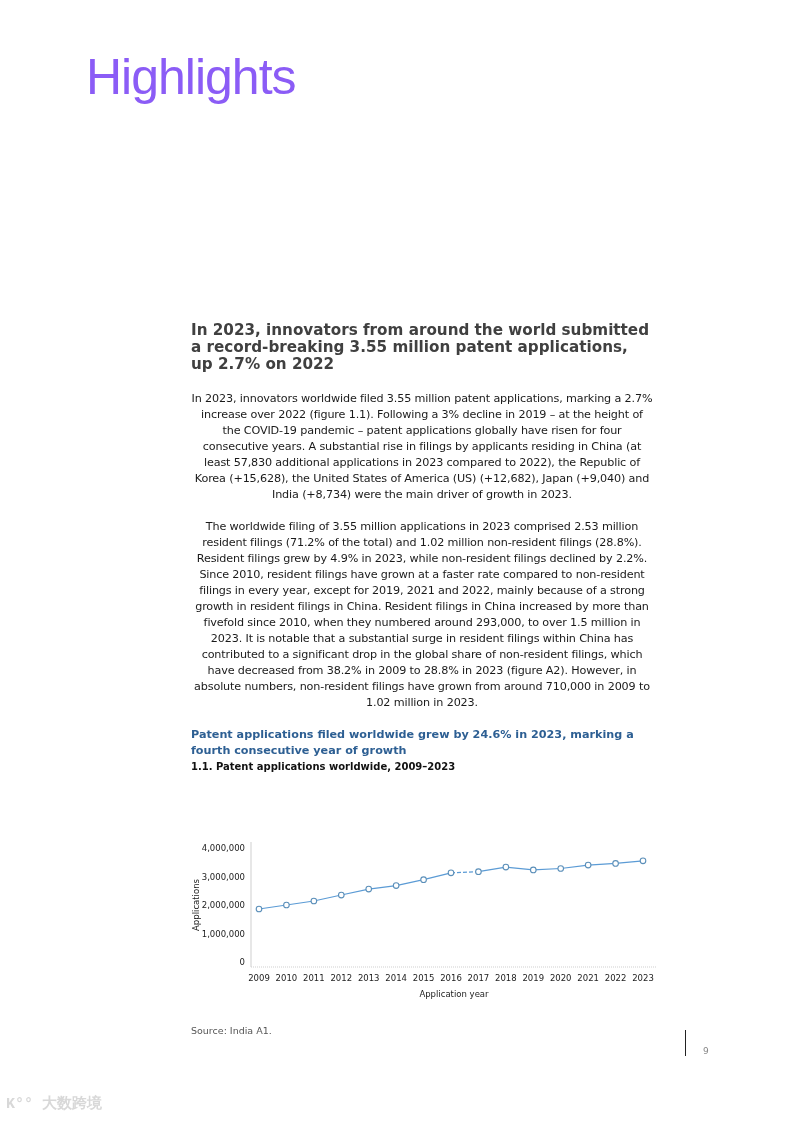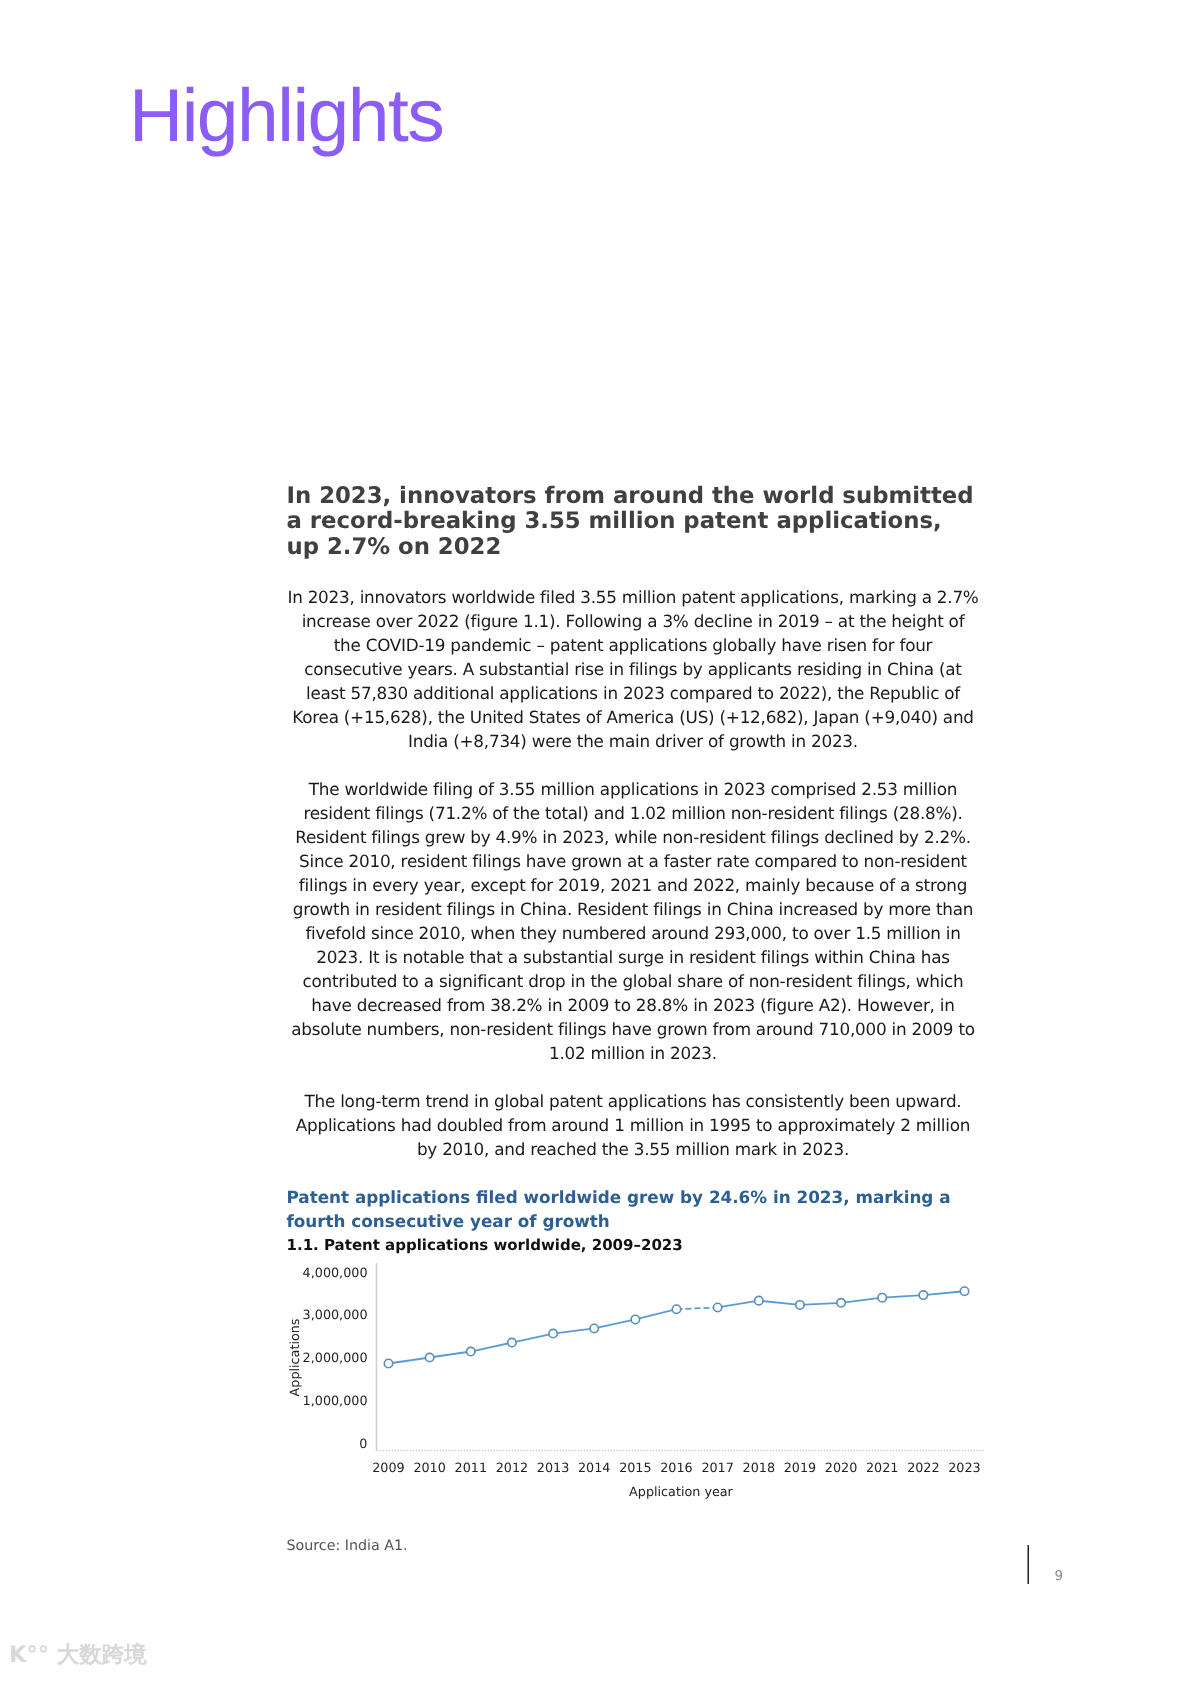--- a/index.html
+++ b/index.html
@@ -8,32 +8,31 @@
   .content{position:absolute;left:191px;top:322px;width:462px;}
   .lead{font-size:15.2px;font-weight:bold;color:#404040;line-height:17px;margin:0 0 18px 0;}
   p.body{font-size:11.2px;line-height:16px;margin:0 0 16px 0;letter-spacing:-0.15px;text-align:center;}
   .fig-head{font-size:11.2px;font-weight:bold;color:#2d5f93;line-height:16px;margin:0;}
   .fig-title{font-size:10px;font-weight:bold;color:#111;line-height:16px;margin:0;}
   .chart{position:absolute;left:185px;top:835px;width:480px;height:170px;}
   .chart svg{width:480px;height:170px;display:block;}
   .src{position:absolute;left:191px;top:1025px;font-size:9.5px;color:#555;}
   .pgline{position:absolute;left:685px;top:1030px;width:1px;height:26px;background:#222;}
   .pgnum{position:absolute;left:703px;top:1046px;font-size:9px;color:#888;}
-  .wm{position:absolute;left:6px;top:1094px;font-size:15px;color:#d8d8d8;font-weight:bold;}
+  .wm{position:absolute;left:6px;top:1094px;font-size:15px;color:#d8d8d8;font-weight:bold;font-family:Liberation Mono, monospace;}
 </style>
 </head>
 <body>
 
 <div class="title">Highlights</div>
 
 <div class="content">
   <h2 class="lead">In 2023, innovators from around the world submitted a record-breaking 3.55 million patent applications, up 2.7% on 2022</h2>
   <p class="body">In 2023, innovators worldwide filed 3.55 million patent applications, marking a 2.7% increase over 2022 (figure 1.1). Following a 3% decline in 2019 – at the height of the COVID-19 pandemic – patent applications globally have risen for four consecutive years. A substantial rise in filings by applicants residing in China (at least 57,830 additional applications in 2023 compared to 2022), the Republic of Korea (+15,628), the United States of America (US) (+12,682), Japan (+9,040) and India (+8,734) were the main driver of growth in 2023.</p>
   <p class="body">The worldwide filing of 3.55 million applications in 2023 comprised 2.53 million resident filings (71.2% of the total) and 1.02 million non-resident filings (28.8%). Resident filings grew by 4.9% in 2023, while non-resident filings declined by 2.2%. Since 2010, resident filings have grown at a faster rate compared to non-resident filings in every year, except for 2019, 2021 and 2022, mainly because of a strong growth in resident filings in China. Resident filings in China increased by more than fivefold since 2010, when they numbered around 293,000, to over 1.5 million in 2023. It is notable that a substantial surge in resident filings within China has contributed to a significant drop in the global share of non-resident filings, which have decreased from 38.2% in 2009 to 28.8% in 2023 (figure A2). However, in absolute numbers, non-resident filings have grown from around 710,000 in 2009 to 1.02 million in 2023.</p>
-  <p class="body">The long-term trend in global patent applications has consistently been upward. Applications had doubled from around 1 million in 1995 to approximately 2 million by 2010, and reached the 3.55 million mark in 2023.</p>
   <p class="fig-head">Patent applications filed worldwide grew by 24.6% in 2023, marking a fourth consecutive year of growth</p>
   <p class="fig-title">1.1. Patent applications worldwide, 2009–2023</p>
 </div>
 
 <div class="chart">
   <svg id="chart-svg" xmlns="http://www.w3.org/2000/svg">
       <line x1="66" y1="7" x2="66" y2="132" stroke="#cfcfcf" stroke-width="1"></line>
       <line x1="66" y1="132" x2="472" y2="132" stroke="#cfcfcf" stroke-width="1" stroke-dasharray="1,1"></line>
       <text x="60" y="130" text-anchor="end" font-size="8.5" fill="#222" font-family="DejaVu Sans, sans-serif">0</text>
       <text x="60" y="101.5" text-anchor="end" font-size="8.5" fill="#222" font-family="DejaVu Sans, sans-serif">1,000,000</text>

